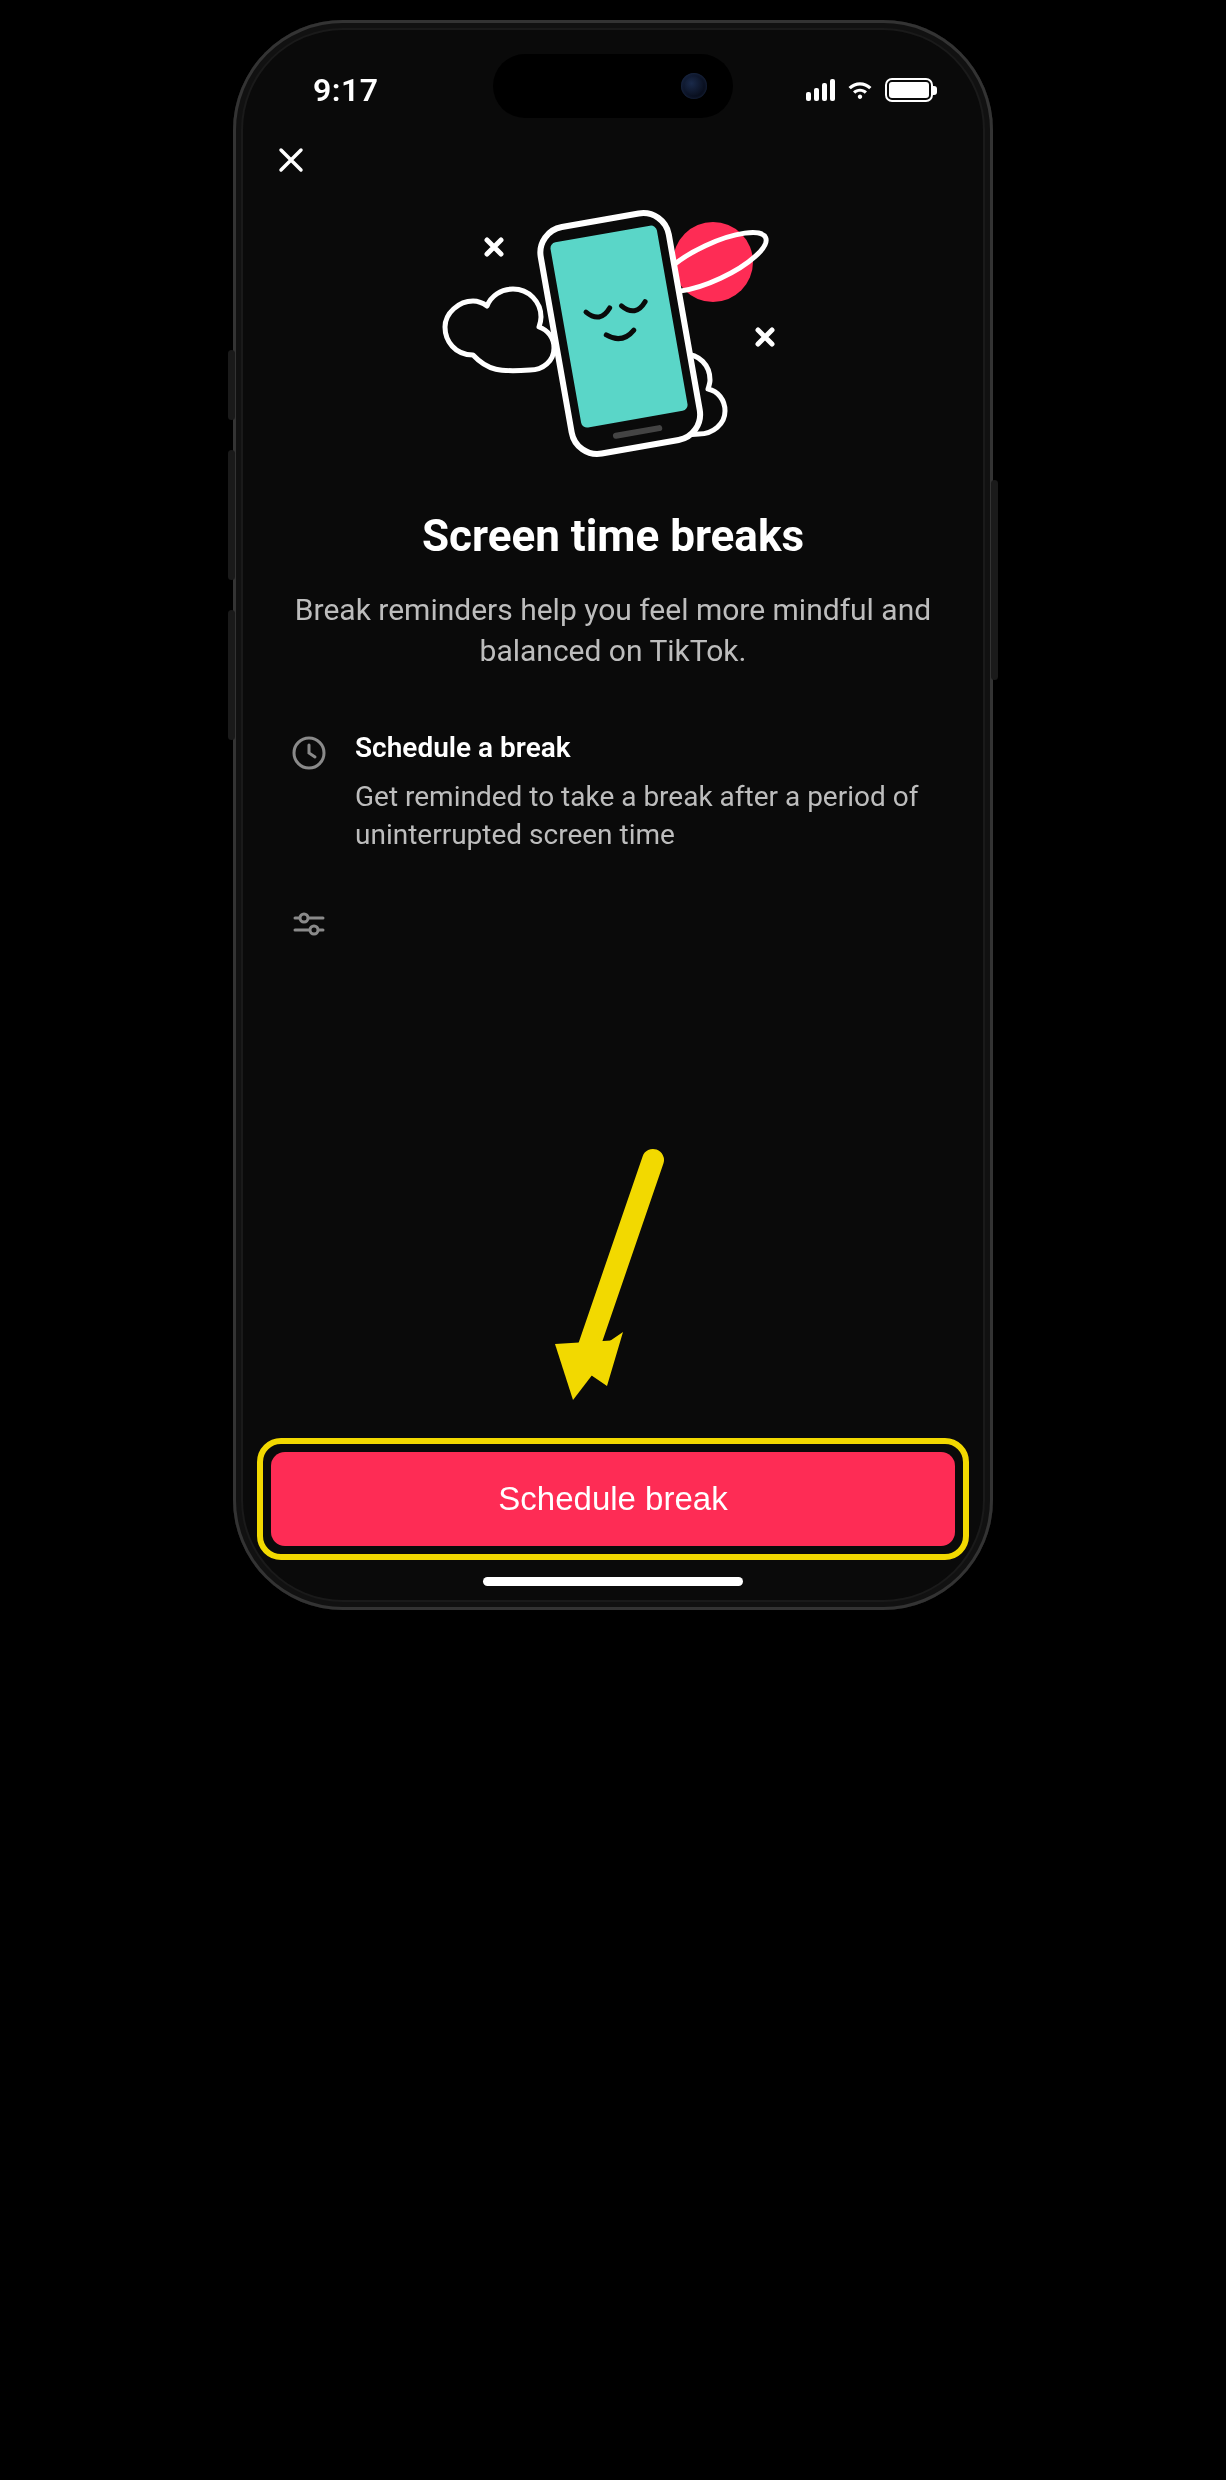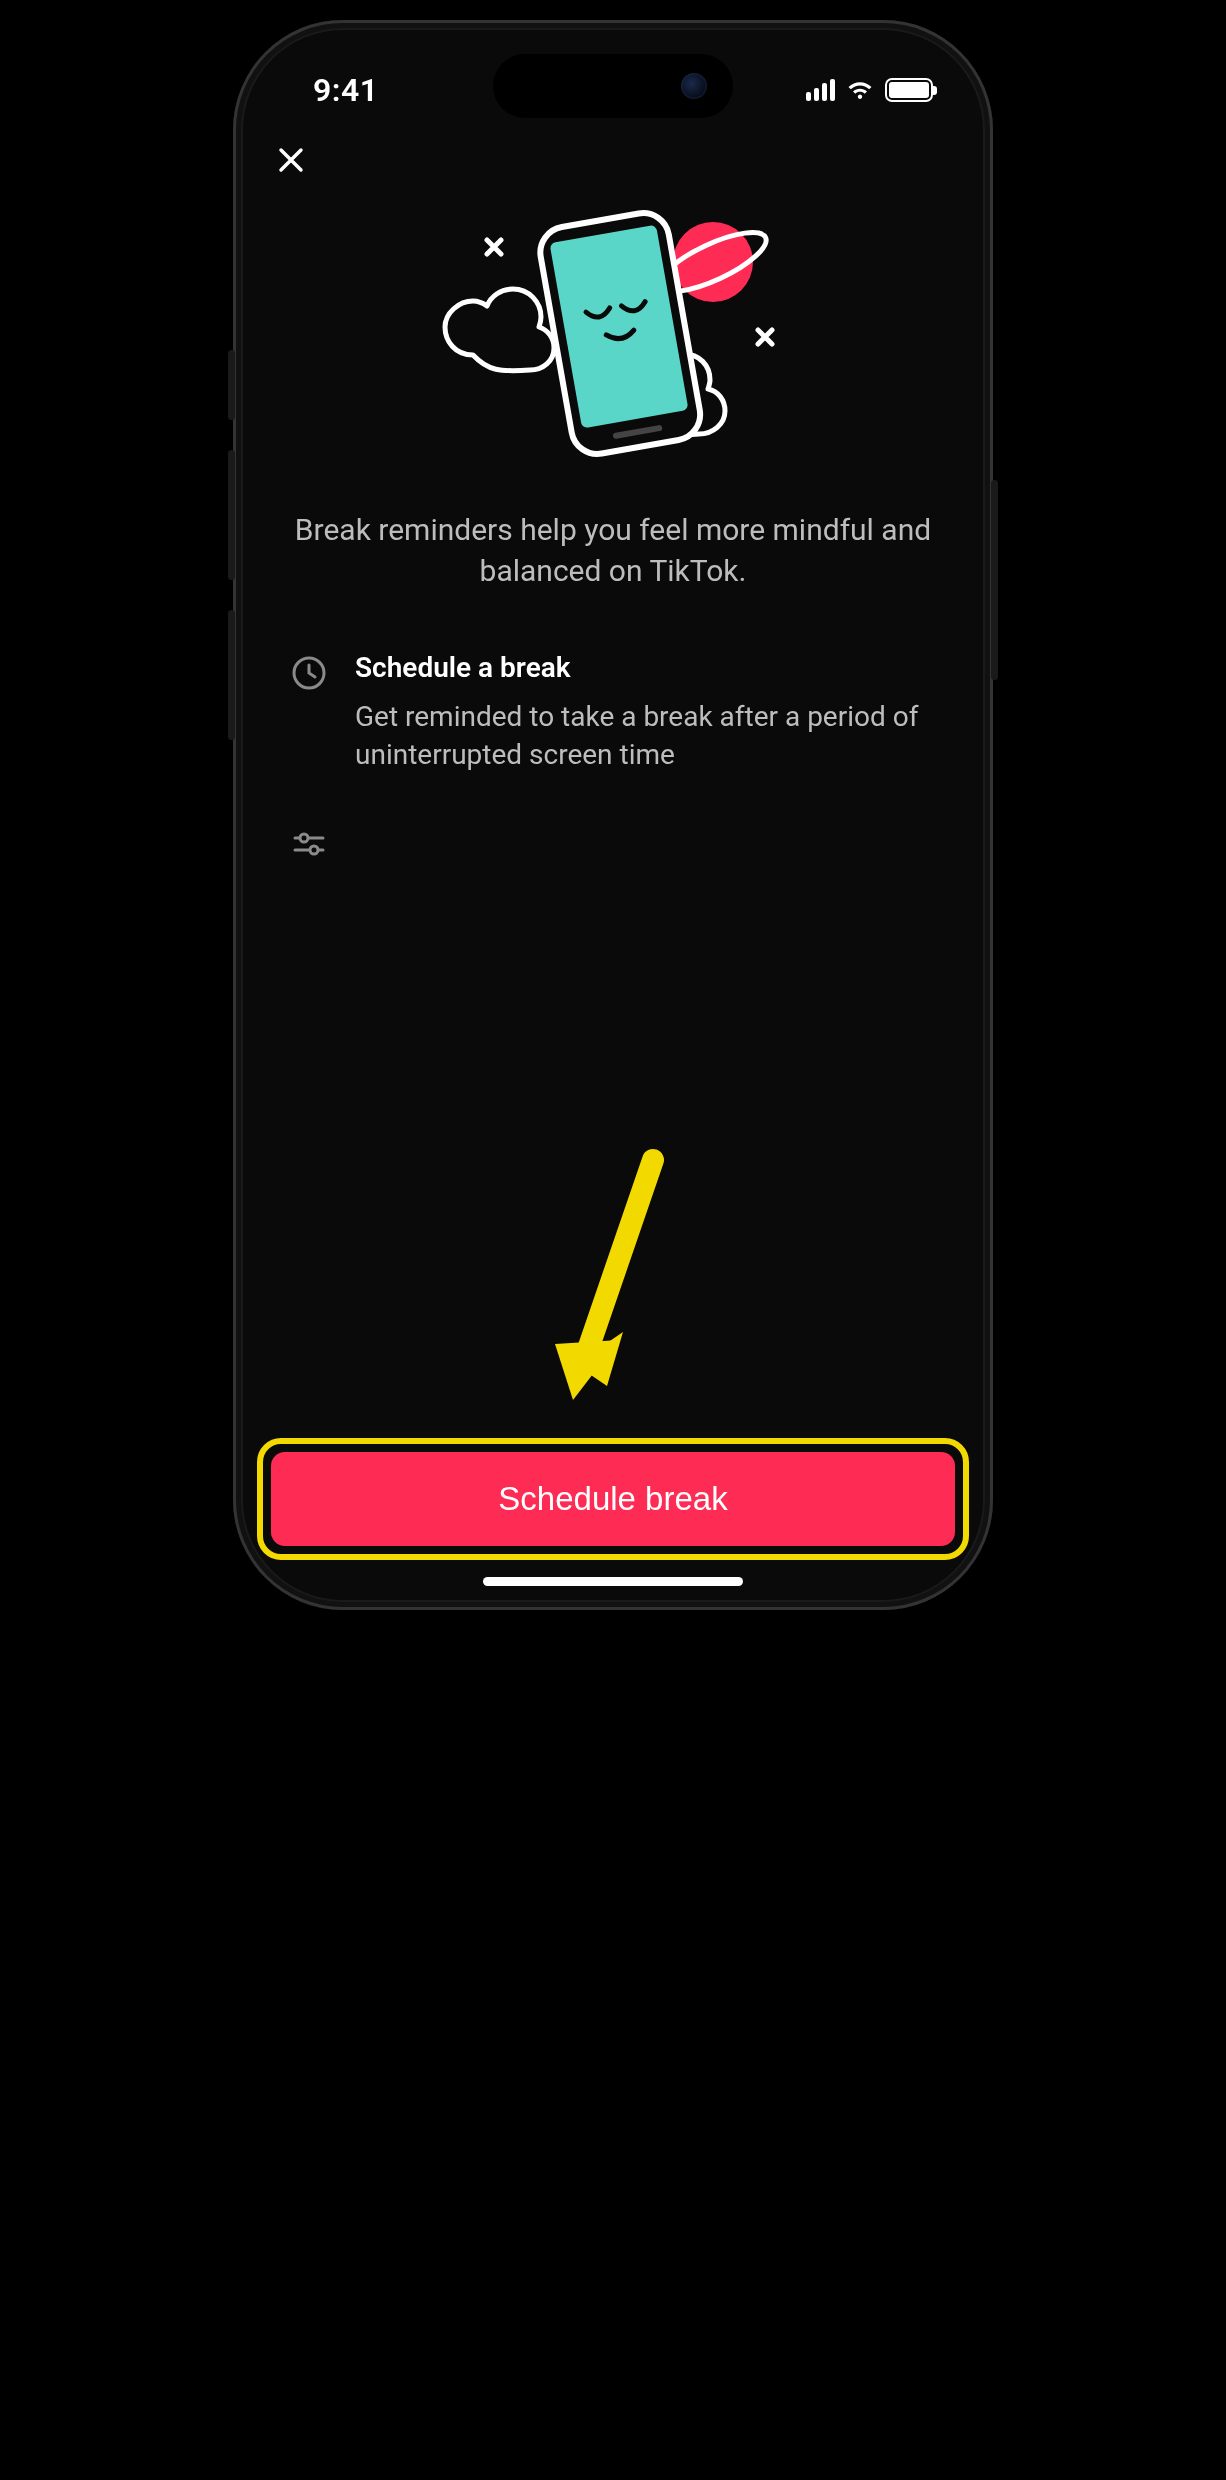--- a/index.html
+++ b/index.html
@@ -187,21 +187,21 @@
   <div class="side-btn side-left2"></div>
   <div class="side-btn side-left3"></div>
   <div class="side-btn side-right"></div>
 
   <div class="screen">
     <div class="dynamic-island">
       <div class="camera-dot"></div>
     </div>
 
     <div class="status-bar">
-      <div class="status-time">9:41</div>
+      <div class="status-time">9:17</div>
       <div class="status-icons">
         <div class="signal-bars">
           <span></span>
             <span></span>
             <span></span>
             <span></span>
         </div>
         <svg width="30" height="22" viewBox="0 0 30 22" fill="none">
           <path d="M15 20 c-1.2 0-2.2-1-2.2-2.2 s1-2.2 2.2-2.2 2.2 1 2.2 2.2S16.2 20 15 20z M8 12.5 c3.8-3.8 10.2-3.8 14 0 l-2.3 2.3 c-2.6-2.6-6.8-2.6-9.4 0z M3.5 8 C9.9 1.7 20.1 1.7 26.5 8 l-2.3 2.3 C19 5.1 11 5.1 5.8 10.3z" fill="#fff"></path>
         </svg>
@@ -240,20 +240,21 @@
             <rect x="185" y="232" width="50" height="6" rx="3" fill="#444"></rect>
 
             <path d="M180 108 q12 14 24 0" stroke="#0a0a0a" stroke-width="5" fill="none" stroke-linecap="round"></path>
             <path d="M216 108 q12 14 24 0" stroke="#0a0a0a" stroke-width="5" fill="none" stroke-linecap="round"></path>
 
             <path d="M196 134 q14 12 28 0" stroke="#0a0a0a" stroke-width="5" fill="none" stroke-linecap="round"></path>
           </g>
         </svg>
       </div>
 
+      <div class="title">Screen time breaks</div>
       <div class="subtitle">Break reminders help you feel more mindful and balanced on TikTok.</div>
 
       <div class="feature-row">
         <div class="feature-icon">
           <svg width="36" height="36" viewBox="0 0 36 36" fill="none">
             <circle cx="18" cy="18" r="15" stroke="#8a8a8a" stroke-width="3"></circle>
             <path d="M18 10 V18 L24 22" stroke="#8a8a8a" stroke-width="3" stroke-linecap="round"></path>
           </svg>
         </div>
         <div class="feature-text">

